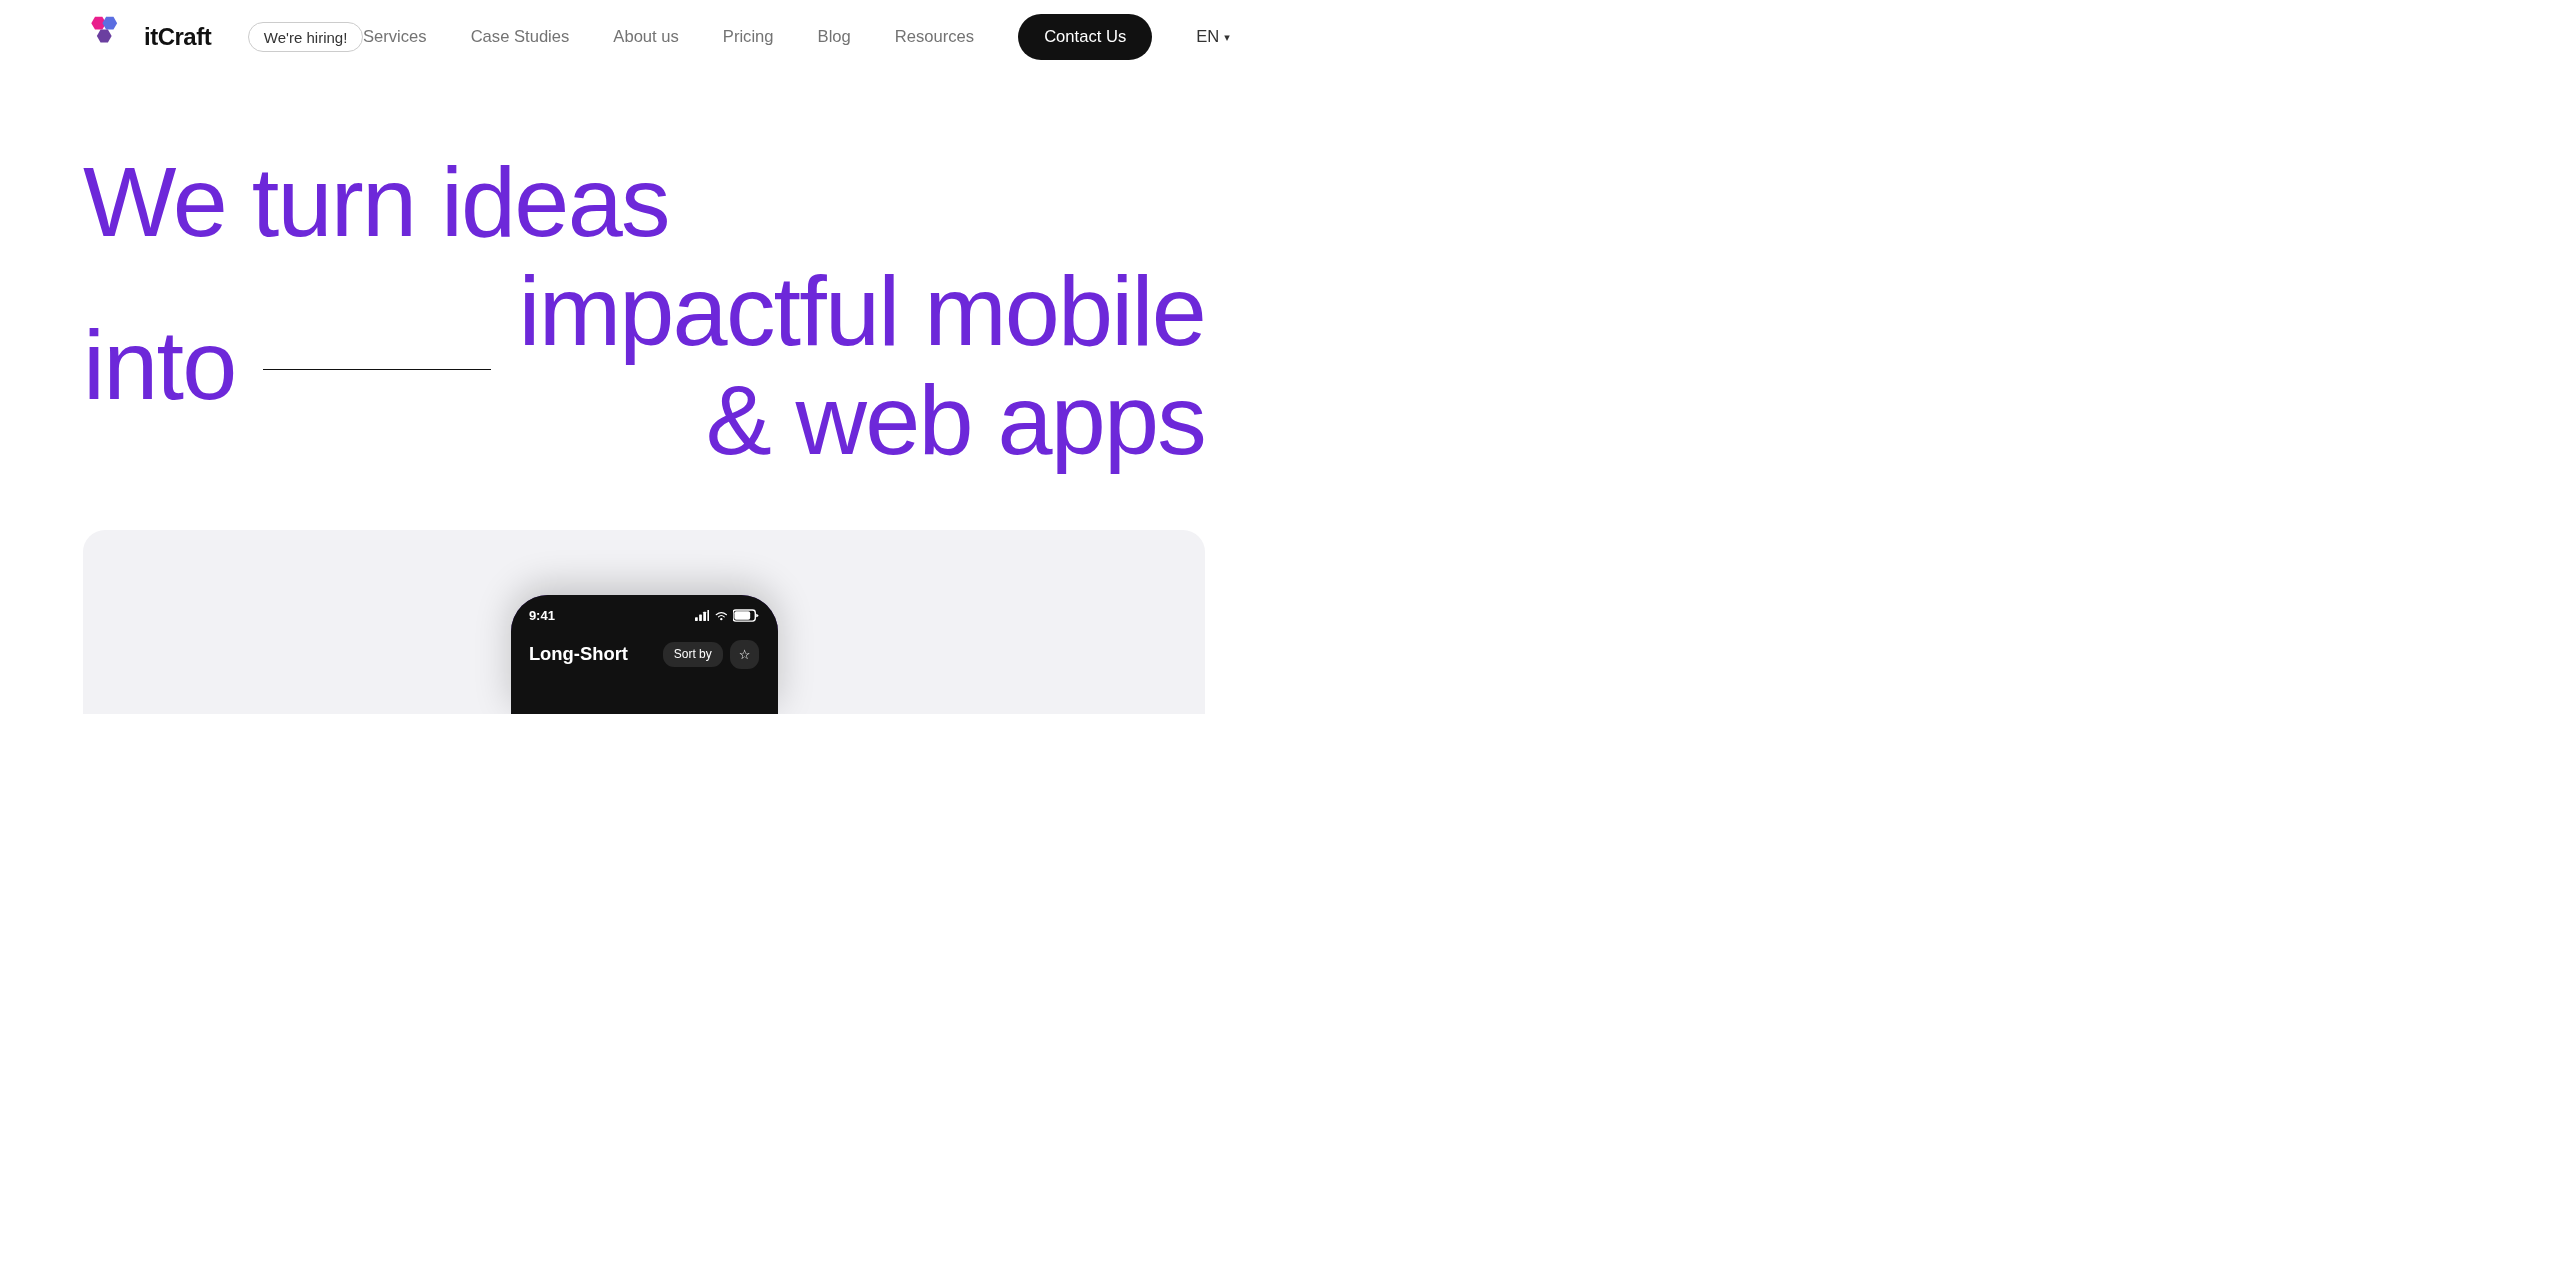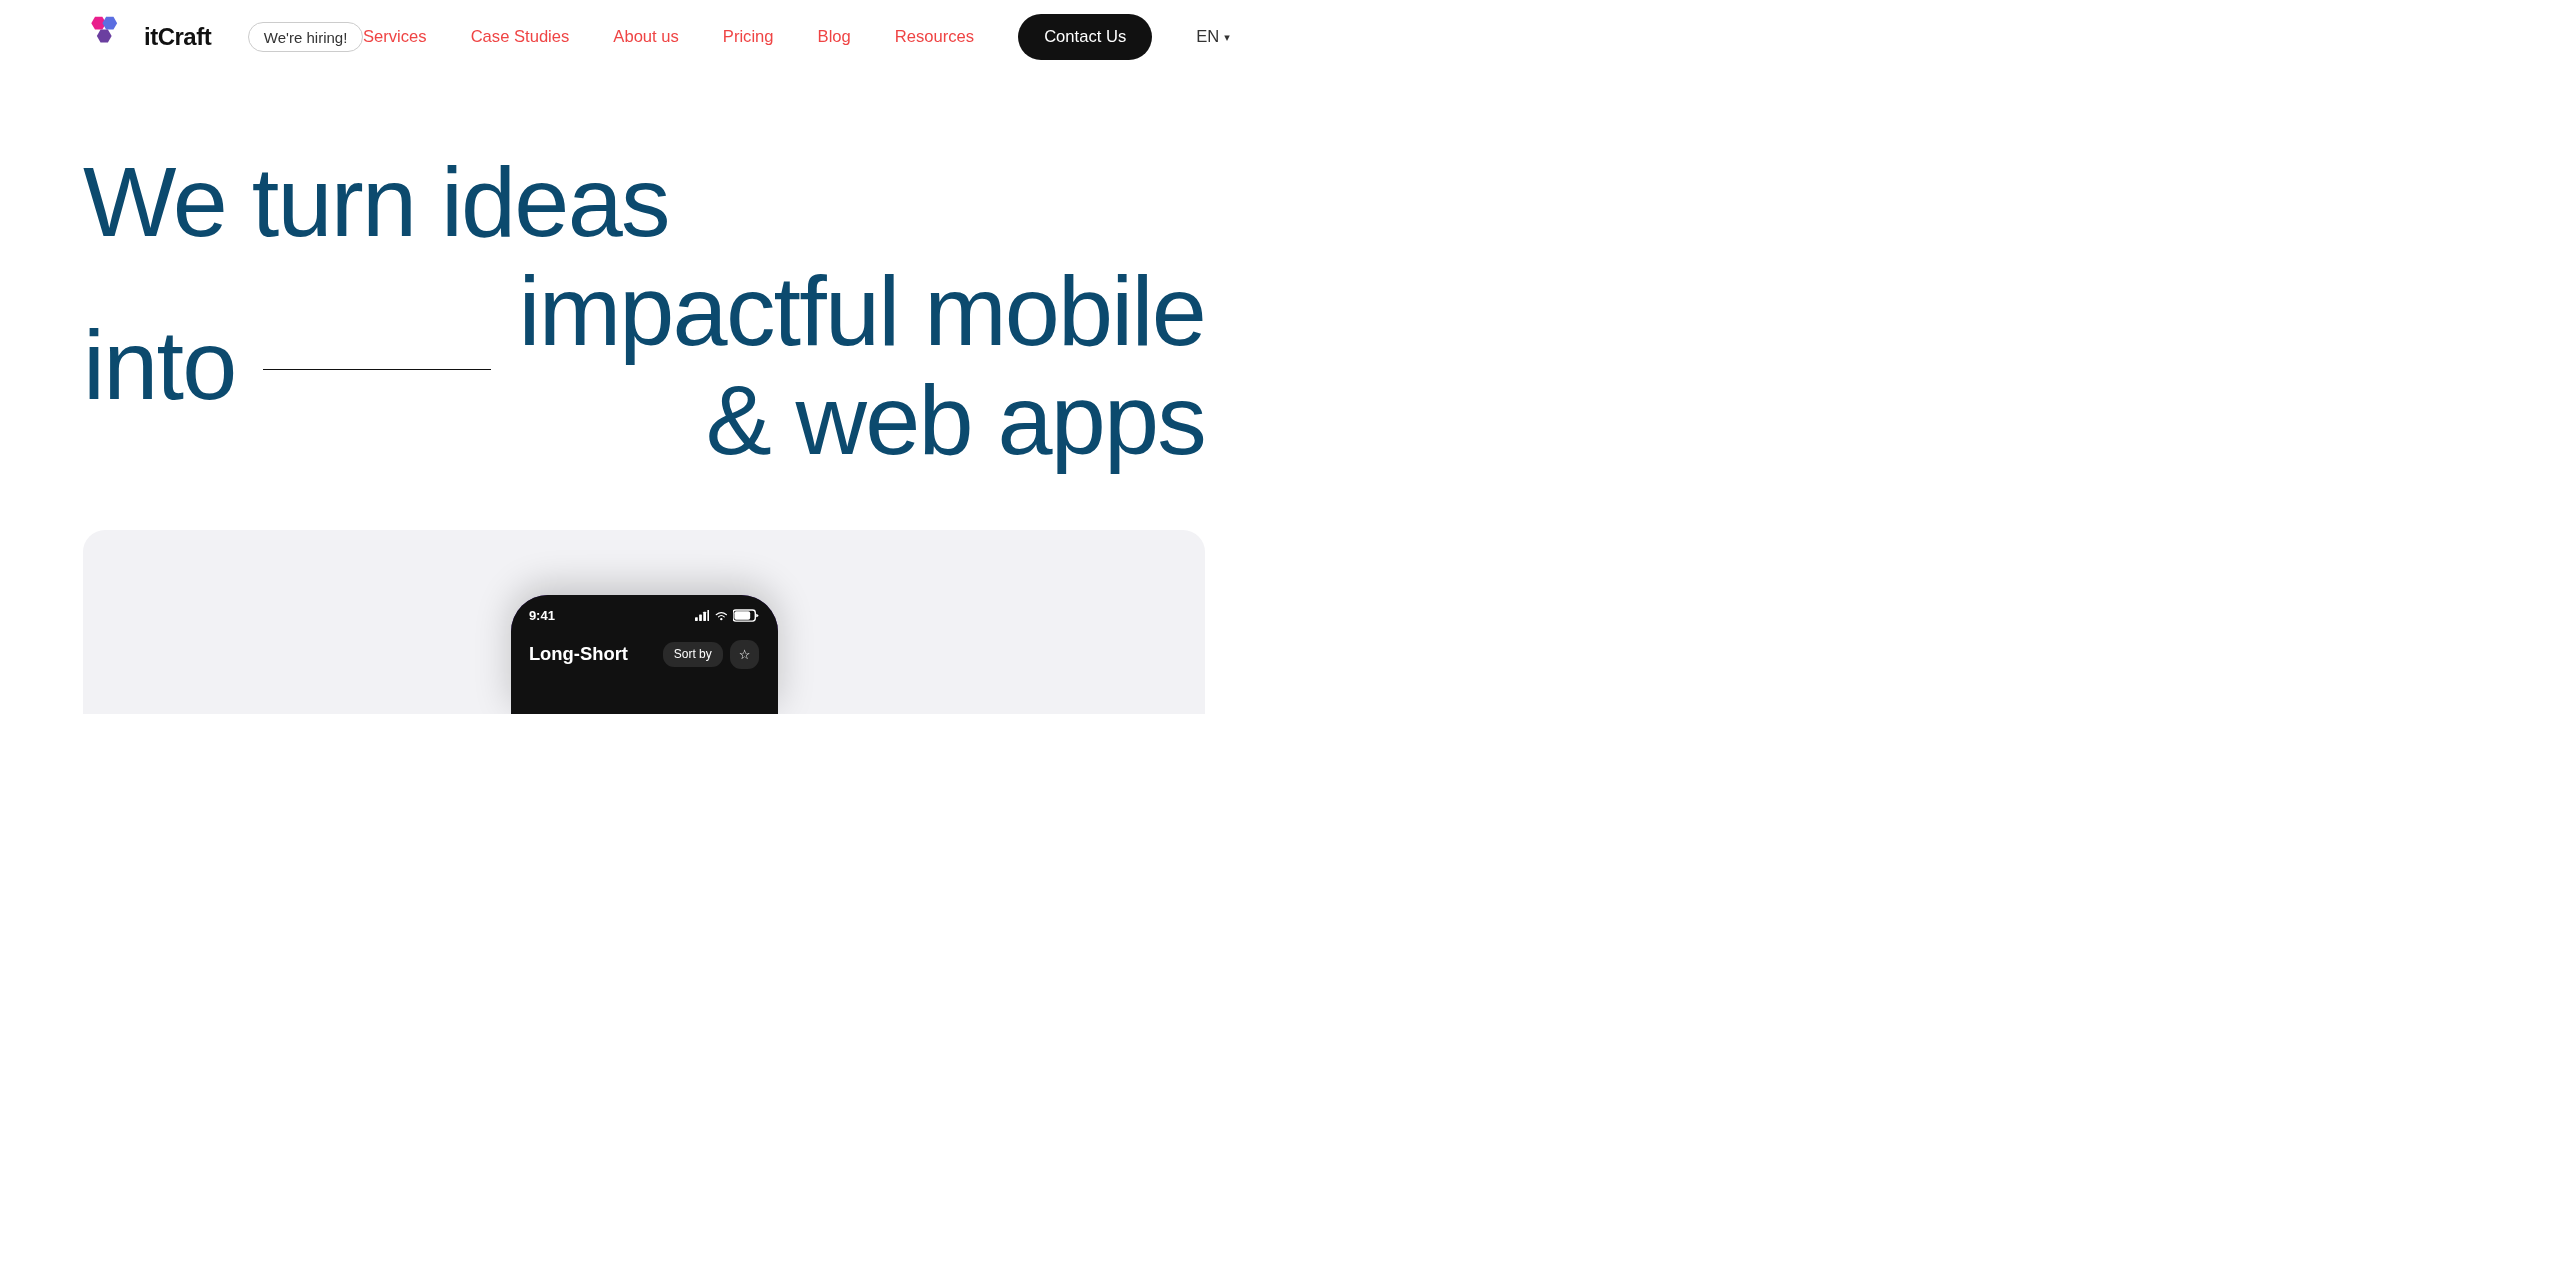--- a/index.html
+++ b/index.html
@@ -61,21 +61,21 @@
 
     nav {
       display: flex;
       align-items: center;
       gap: 44px;
       margin-left: auto;
     }
 
     .nav-link {
       font-size: 16.6px;
-      color: #ef4444;
+      color: #737373;
       text-decoration: none;
       cursor: pointer;
       white-space: nowrap;
     }
 
     .contact-btn {
       background: #111111;
       color: #ffffff;
       border: none;
       border-radius: 46px;
@@ -101,21 +101,21 @@
     }
 
     
     .hero {
       padding: 74px 83px 0 83px;
     }
 
     .hero-headline {
       font-size: 99px;
       font-weight: 400;
-      color: #0c4a6e;
+      color: #6d28d9;
       line-height: 1.1;
       letter-spacing: -1.8px;
     }
 
     .hero-line1 {
       display: block;
       margin-bottom: 0px;
     }
 
     .hero-line2 {

